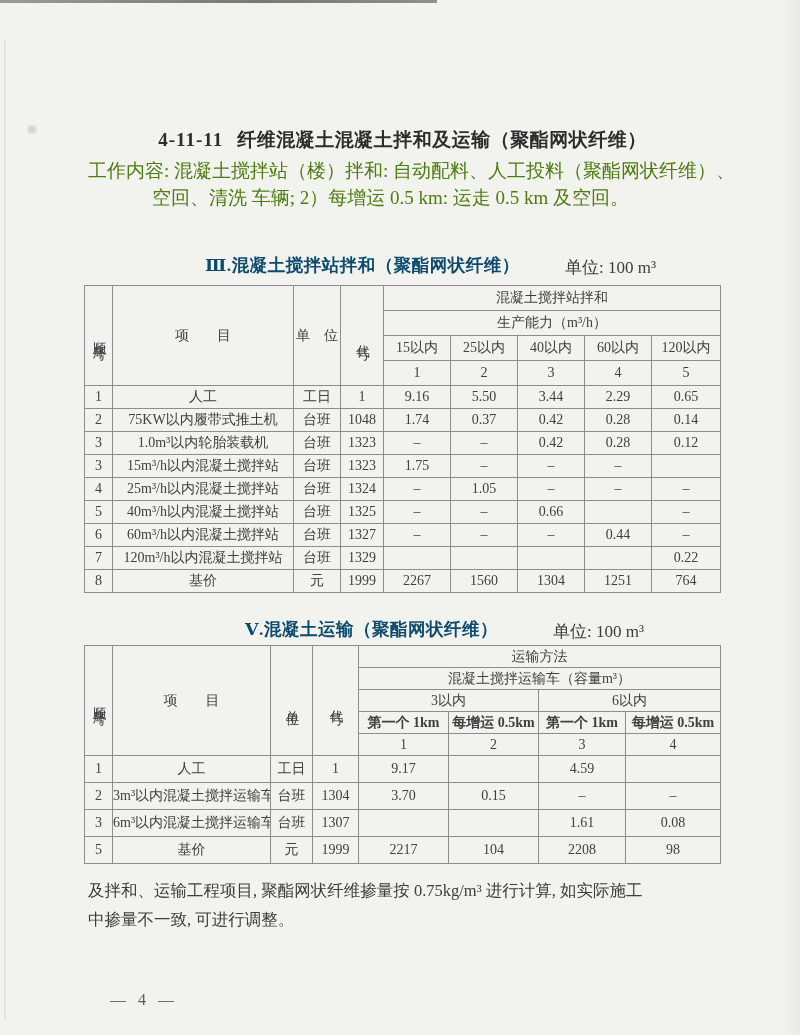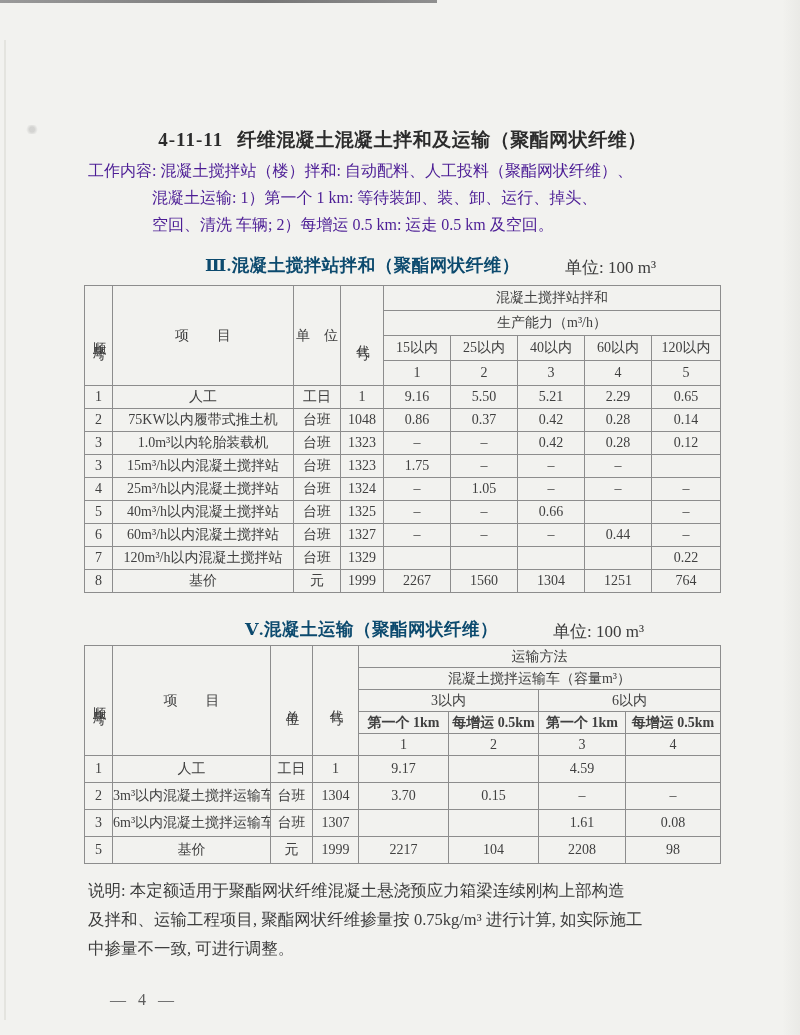--- a/index.html
+++ b/index.html
@@ -26,21 +26,21 @@
 
   .doc-title {
     position: absolute; top: 127px; left: 85px; width: 635px;
     text-align: center; font-weight: bold; font-size: 19px; color: #2c2c2c;
     letter-spacing: 0.5px; white-space: nowrap;
   }
   .doc-title .code { margin-right: 14px; letter-spacing: 1px; }
 
   .work-content {
     position: absolute; top: 157px; left: 88px; width: 620px;
-    font-size: 16px; line-height: 27px; color: #4c1d95; white-space: nowrap;
+    font-size: 19px; line-height: 27px; color: #4d7c0f; white-space: nowrap;
   }
   .work-content .indent { margin-left: 64px; }
 
   .cap { position: absolute; white-space: nowrap; }
   .cap-text { font-weight: bold; font-size: 17.5px; color: #0c4a6e; letter-spacing: 0.5px; }
   .cap-unit { font-size: 17px; color: #3c3c3c; }
   #cap1-text { top: 253px; left: 205px; }
   #cap1-unit { top: 256px; left: 565px; }
   #cap2-text { top: 617px; left: 245px; }
   #cap2-unit { top: 620px; left: 553px; }
@@ -86,21 +86,20 @@
   <div class="scan-left-line"></div>
   <div class="scan-right-shade"></div>
   <div class="scan-smudge"></div>
 
   <div class="doc-title">
     <span class="code">4-11-11</span><span>纤维混凝土混凝土拌和及运输（聚酯网状纤维）</span>
   </div>
 
   <div class="work-content">
     <div>工作内容: 混凝土搅拌站（楼）拌和: 自动配料、人工投料（聚酯网状纤维）、</div>
-    <div class="indent">混凝土运输: 1）第一个 1 km: 等待装卸、装、卸、运行、掉头、</div>
     <div class="indent">空回、清洗 车辆; 2）每增运 0.5 km: 运走 0.5 km 及空回。</div>
   </div>
 
   <div class="cap cap-text" id="cap1-text">Ⅲ.混凝土搅拌站拌和（聚酯网状纤维）</div>
   <div class="cap cap-unit" id="cap1-unit">单位: 100 m³</div>
 
   <table class="grid" id="table1">
     <colgroup>
       <col style="width:28px">
         <col style="width:181px">
@@ -138,30 +137,30 @@
         <td>5</td>
       </tr>
 
       <tr class="b23">
         <td>1</td>
         <td class="item">人工</td>
         <td>工日</td>
         <td>1</td>
         <td>9.16</td>
         <td>5.50</td>
-        <td>5.21</td>
+        <td>3.44</td>
         <td>2.29</td>
         <td>0.65</td>
       </tr>
       <tr class="b23">
         <td>2</td>
         <td class="item">75KW以内履带式推土机</td>
         <td>台班</td>
         <td>1048</td>
-        <td>0.86</td>
+        <td>1.74</td>
         <td>0.37</td>
         <td>0.42</td>
         <td>0.28</td>
         <td>0.14</td>
       </tr>
       <tr class="b23">
         <td>3</td>
         <td class="item">1.0m³以内轮胎装载机</td>
         <td>台班</td>
         <td>1323</td>
@@ -319,20 +318,19 @@
         <td>1999</td>
         <td>2217</td>
         <td>104</td>
         <td>2208</td>
         <td>98</td>
       </tr>
     </tbody>
   </table>
 
   <div class="note">
-    <div>说明: 本定额适用于聚酯网状纤维混凝土悬浇预应力箱梁连续刚构上部构造</div>
     <div>及拌和、运输工程项目, 聚酯网状纤维掺量按 0.75kg/m³ 进行计算, 如实际施工</div>
     <div>中掺量不一致, 可进行调整。</div>
   </div>
 
   <div class="page-num">— 4 —</div>
 
 </div>
 
 </body></html>

